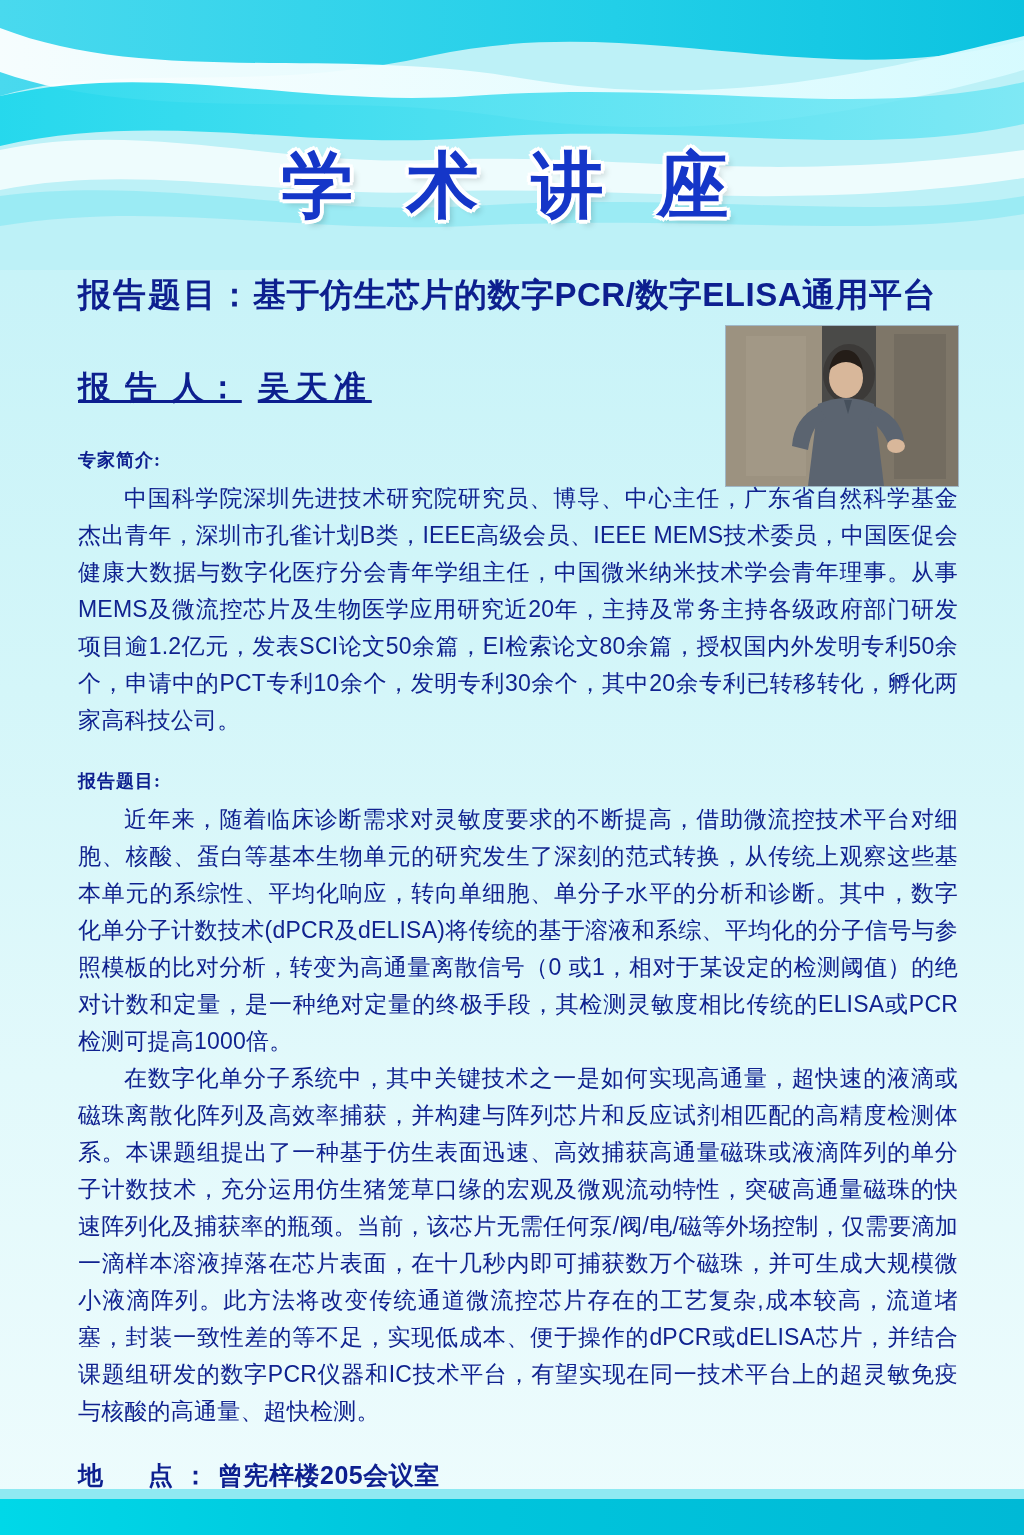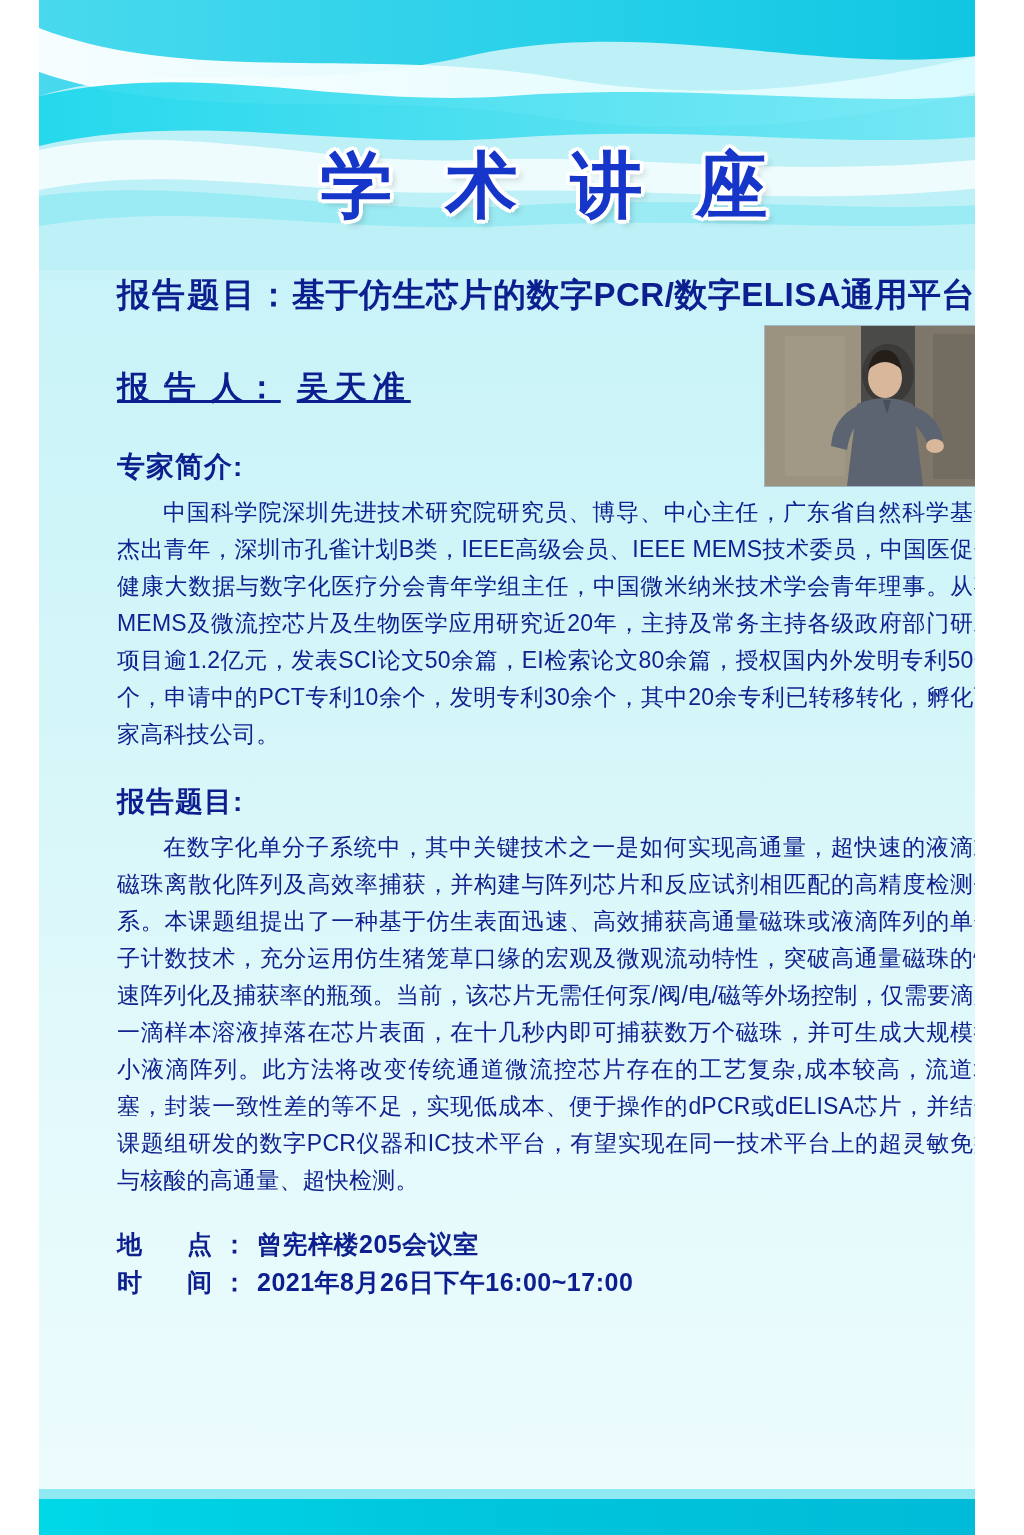--- a/index.html
+++ b/index.html
@@ -5,25 +5,24 @@
   html, body {
     margin: 0;
     padding: 0;
     background: #ffffff;
   }
   body {
     font-family: "Liberation Sans", "DejaVu Sans", sans-serif;
   }
   .poster {
     position: relative;
-    width: 936px;
+    width: 1024px;
     height: 1535px;
     overflow: hidden;
     background: linear-gradient(180deg, #b9f0f6 0%, #c8f3f8 18%, #d4f6f9 45%, #e2f9fb 70%, #eefcfd 100%);
-    margin-left: 39px;
   }
   
   .wave-band {
     position: absolute;
     top: 0; left: 0;
     width: 1024px;
     height: 270px;
     overflow: hidden;
   }
   .wave-band svg { display: block; }
@@ -84,24 +83,25 @@
     font-size: 32px;
     font-weight: bold;
     color: #0d1f8f;
     letter-spacing: 3px;
     text-decoration: underline;
   }
   .row-speaker .sp-name { margin-left: 16px; letter-spacing: 6px; }
 
   .section-head {
     margin-top: 38px;
-    font-size: 28px;
+    font-size: 18px;
     font-weight: bold;
     color: #0d1f8f;
     letter-spacing: 1px;
+    font-family: Liberation Serif, serif;
   }
   .section-head.abstract-head { margin-top: 30px; }
 
   .para {
     margin-top: 8px;
     font-size: 23px;
     line-height: 37px;
     color: #10228f;
     text-align: justify;
     letter-spacing: 0.2px;
@@ -200,20 +200,21 @@
       <span class="sp-label">报 告 人：</span><span class="sp-name">吴天准</span>
     </div>
 
     <div class="section-head">专家简介:</div>
     <div class="para bio-box">
       <p class="indent">中国科学院深圳先进技术研究院研究员、博导、中心主任，广东省自然科学基金杰出青年，深圳市孔雀计划B类，IEEE高级会员、IEEE MEMS技术委员，中国医促会健康大数据与数字化医疗分会青年学组主任，中国微米纳米技术学会青年理事。从事MEMS及微流控芯片及生物医学应用研究近20年，主持及常务主持各级政府部门研发项目逾1.2亿元，发表SCI论文50余篇，EI检索论文80余篇，授权国内外发明专利50余个，申请中的PCT专利10余个，发明专利30余个，其中20余专利已转移转化，孵化两家高科技公司。</p>
     </div>
 
     <div class="section-head abstract-head">报告题目:</div>
     <div class="para">
+      <p class="indent">近年来，随着临床诊断需求对灵敏度要求的不断提高，借助微流控技术平台对细胞、核酸、蛋白等基本生物单元的研究发生了深刻的范式转换，从传统上观察这些基本单元的系综性、平均化响应，转向单细胞、单分子水平的分析和诊断。其中，数字化单分子计数技术(dPCR及dELISA)将传统的基于溶液和系综、平均化的分子信号与参照模板的比对分析，转变为高通量离散信号（0 或1，相对于某设定的检测阈值）的绝对计数和定量，是一种绝对定量的终极手段，其检测灵敏度相比传统的ELISA或PCR检测可提高1000倍。</p>
       <p class="indent">在数字化单分子系统中，其中关键技术之一是如何实现高通量，超快速的液滴或磁珠离散化阵列及高效率捕获，并构建与阵列芯片和反应试剂相匹配的高精度检测体系。本课题组提出了一种基于仿生表面迅速、高效捕获高通量磁珠或液滴阵列的单分子计数技术，充分运用仿生猪笼草口缘的宏观及微观流动特性，突破高通量磁珠的快速阵列化及捕获率的瓶颈。当前，该芯片无需任何泵/阀/电/磁等外场控制，仅需要滴加一滴样本溶液掉落在芯片表面，在十几秒内即可捕获数万个磁珠，并可生成大规模微小液滴阵列。此方法将改变传统通道微流控芯片存在的工艺复杂,成本较高，流道堵塞，封装一致性差的等不足，实现低成本、便于操作的dPCR或dELISA芯片，并结合课题组研发的数字PCR仪器和IC技术平台，有望实现在同一技术平台上的超灵敏免疫与核酸的高通量、超快检测。</p>
     </div>
 
     <div class="info">
       <div>
         <span class="lbl">地　点：</span><span class="val">曾宪梓楼205会议室</span>
       </div>
       <div>
         <span class="lbl">时　间：</span><span class="val">2021年8月26日下午16:00~17:00</span>
       </div>

